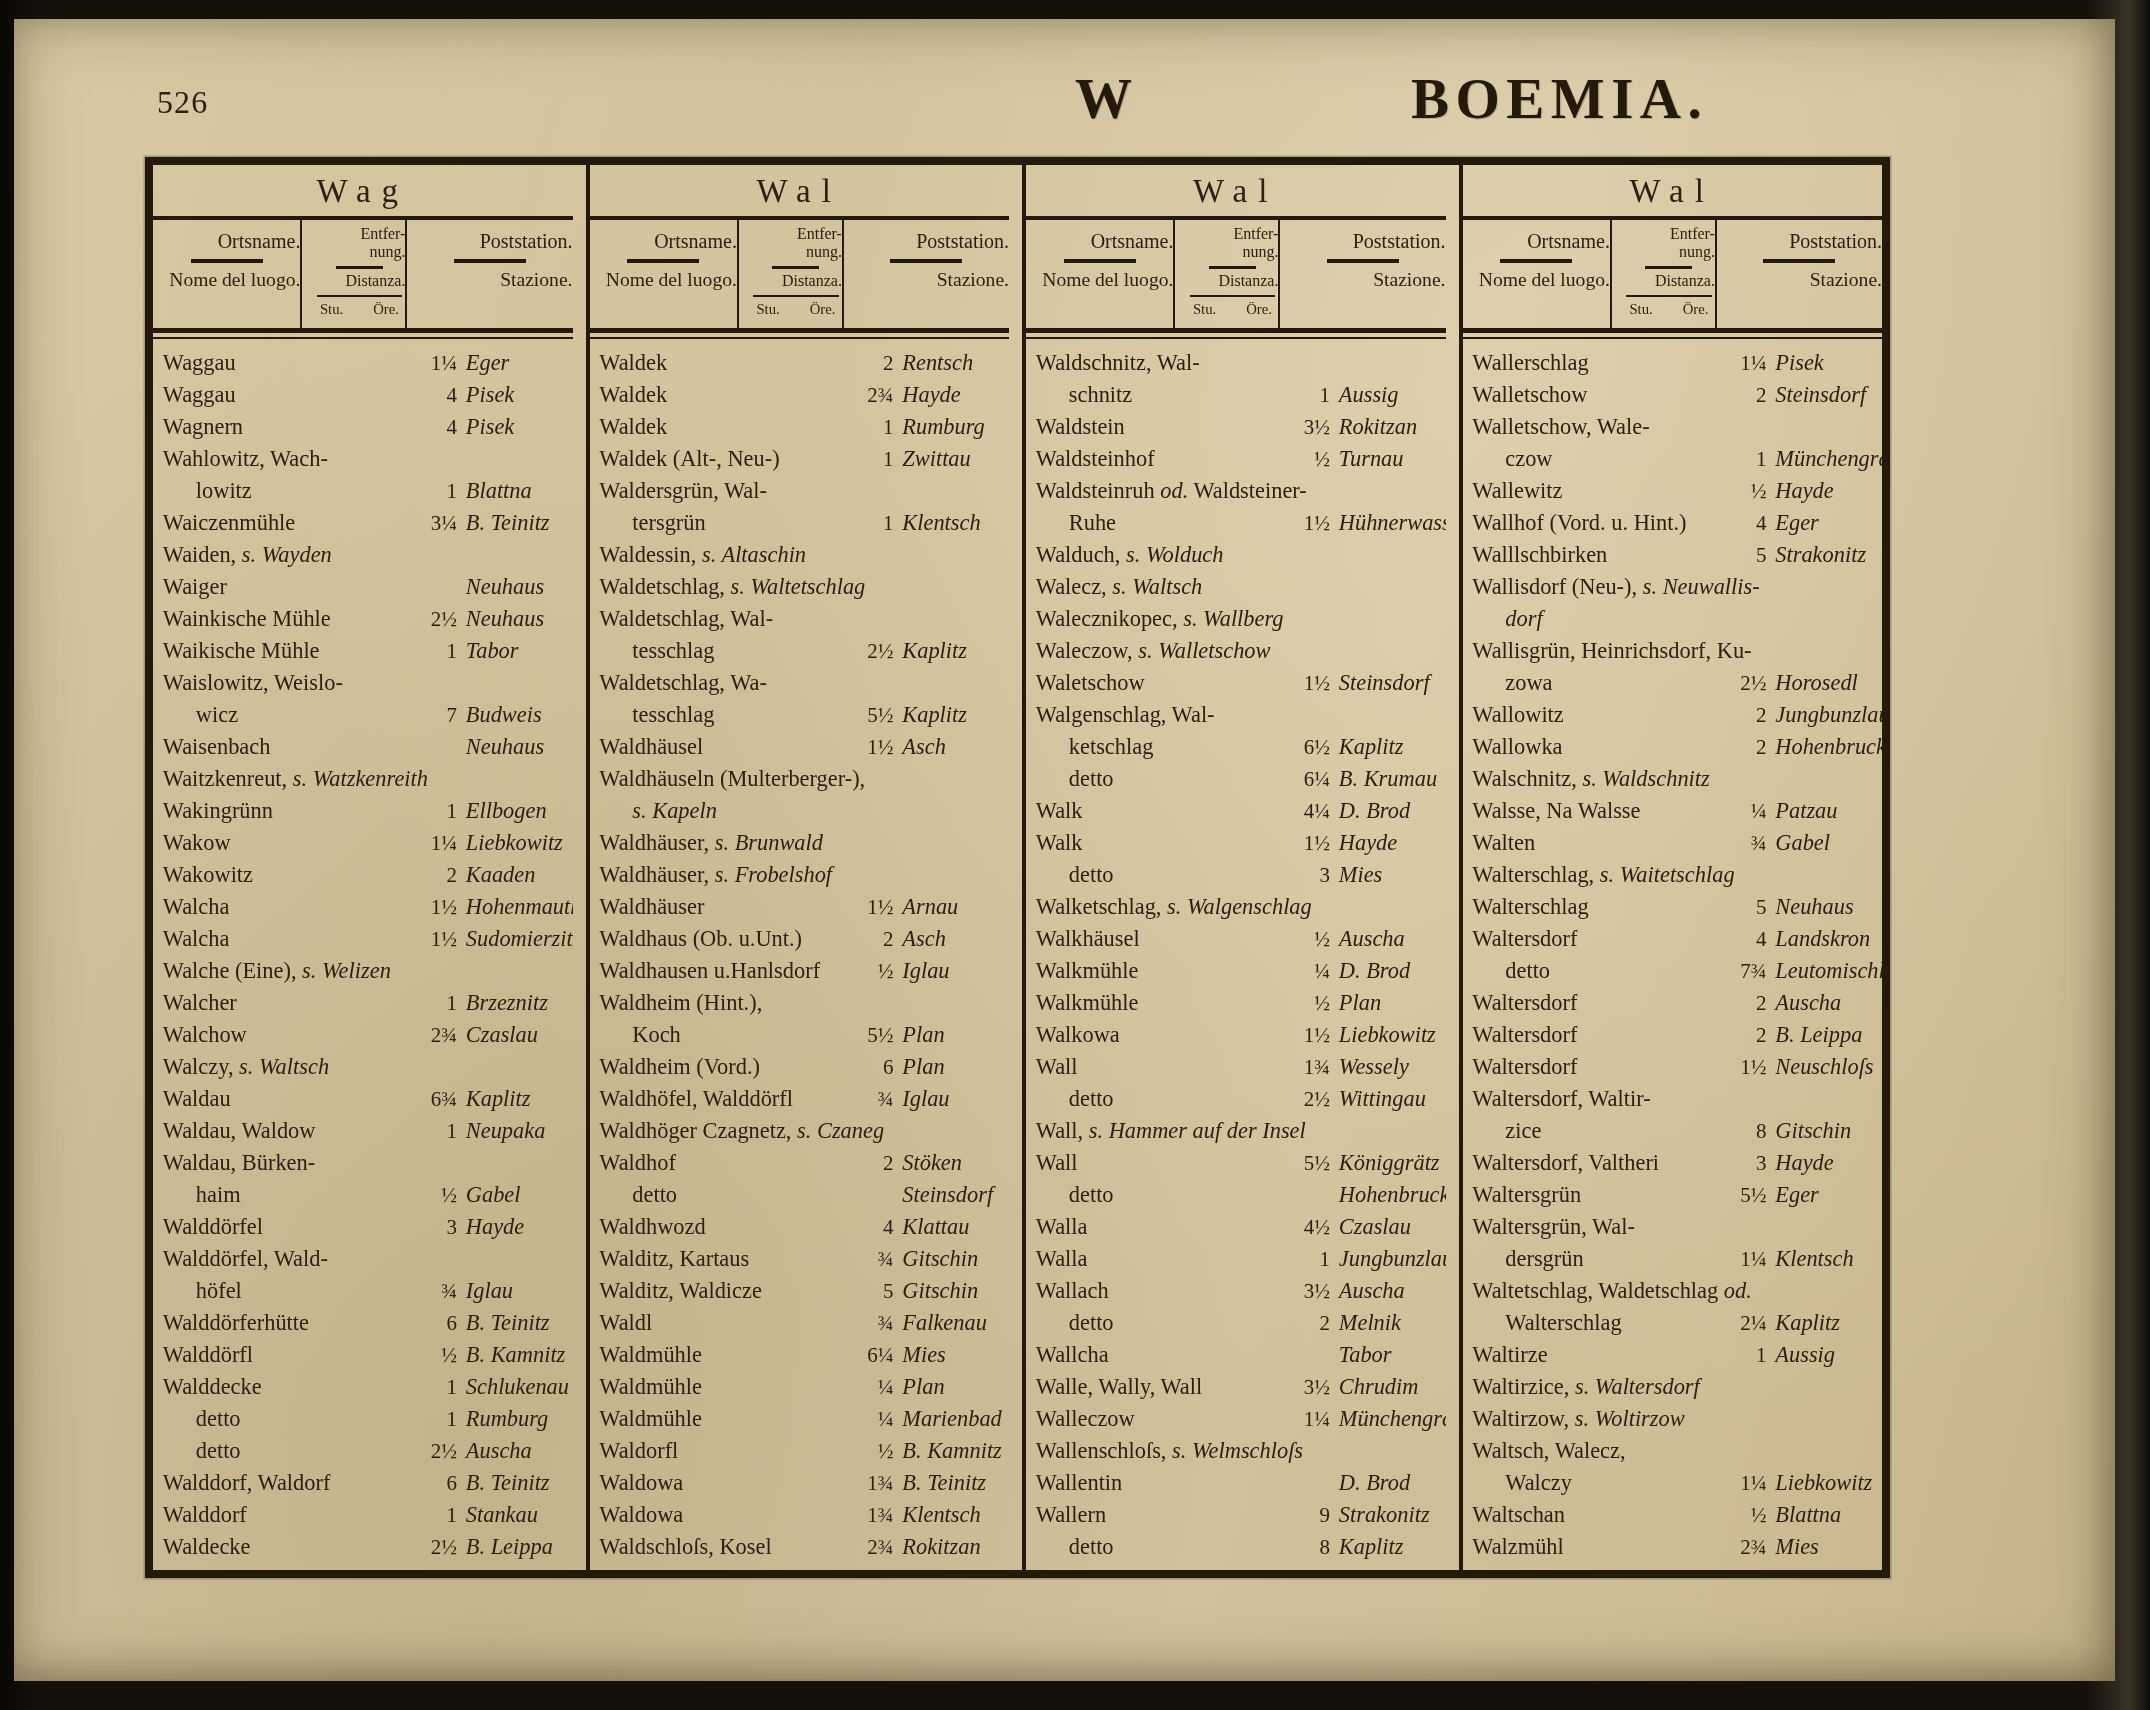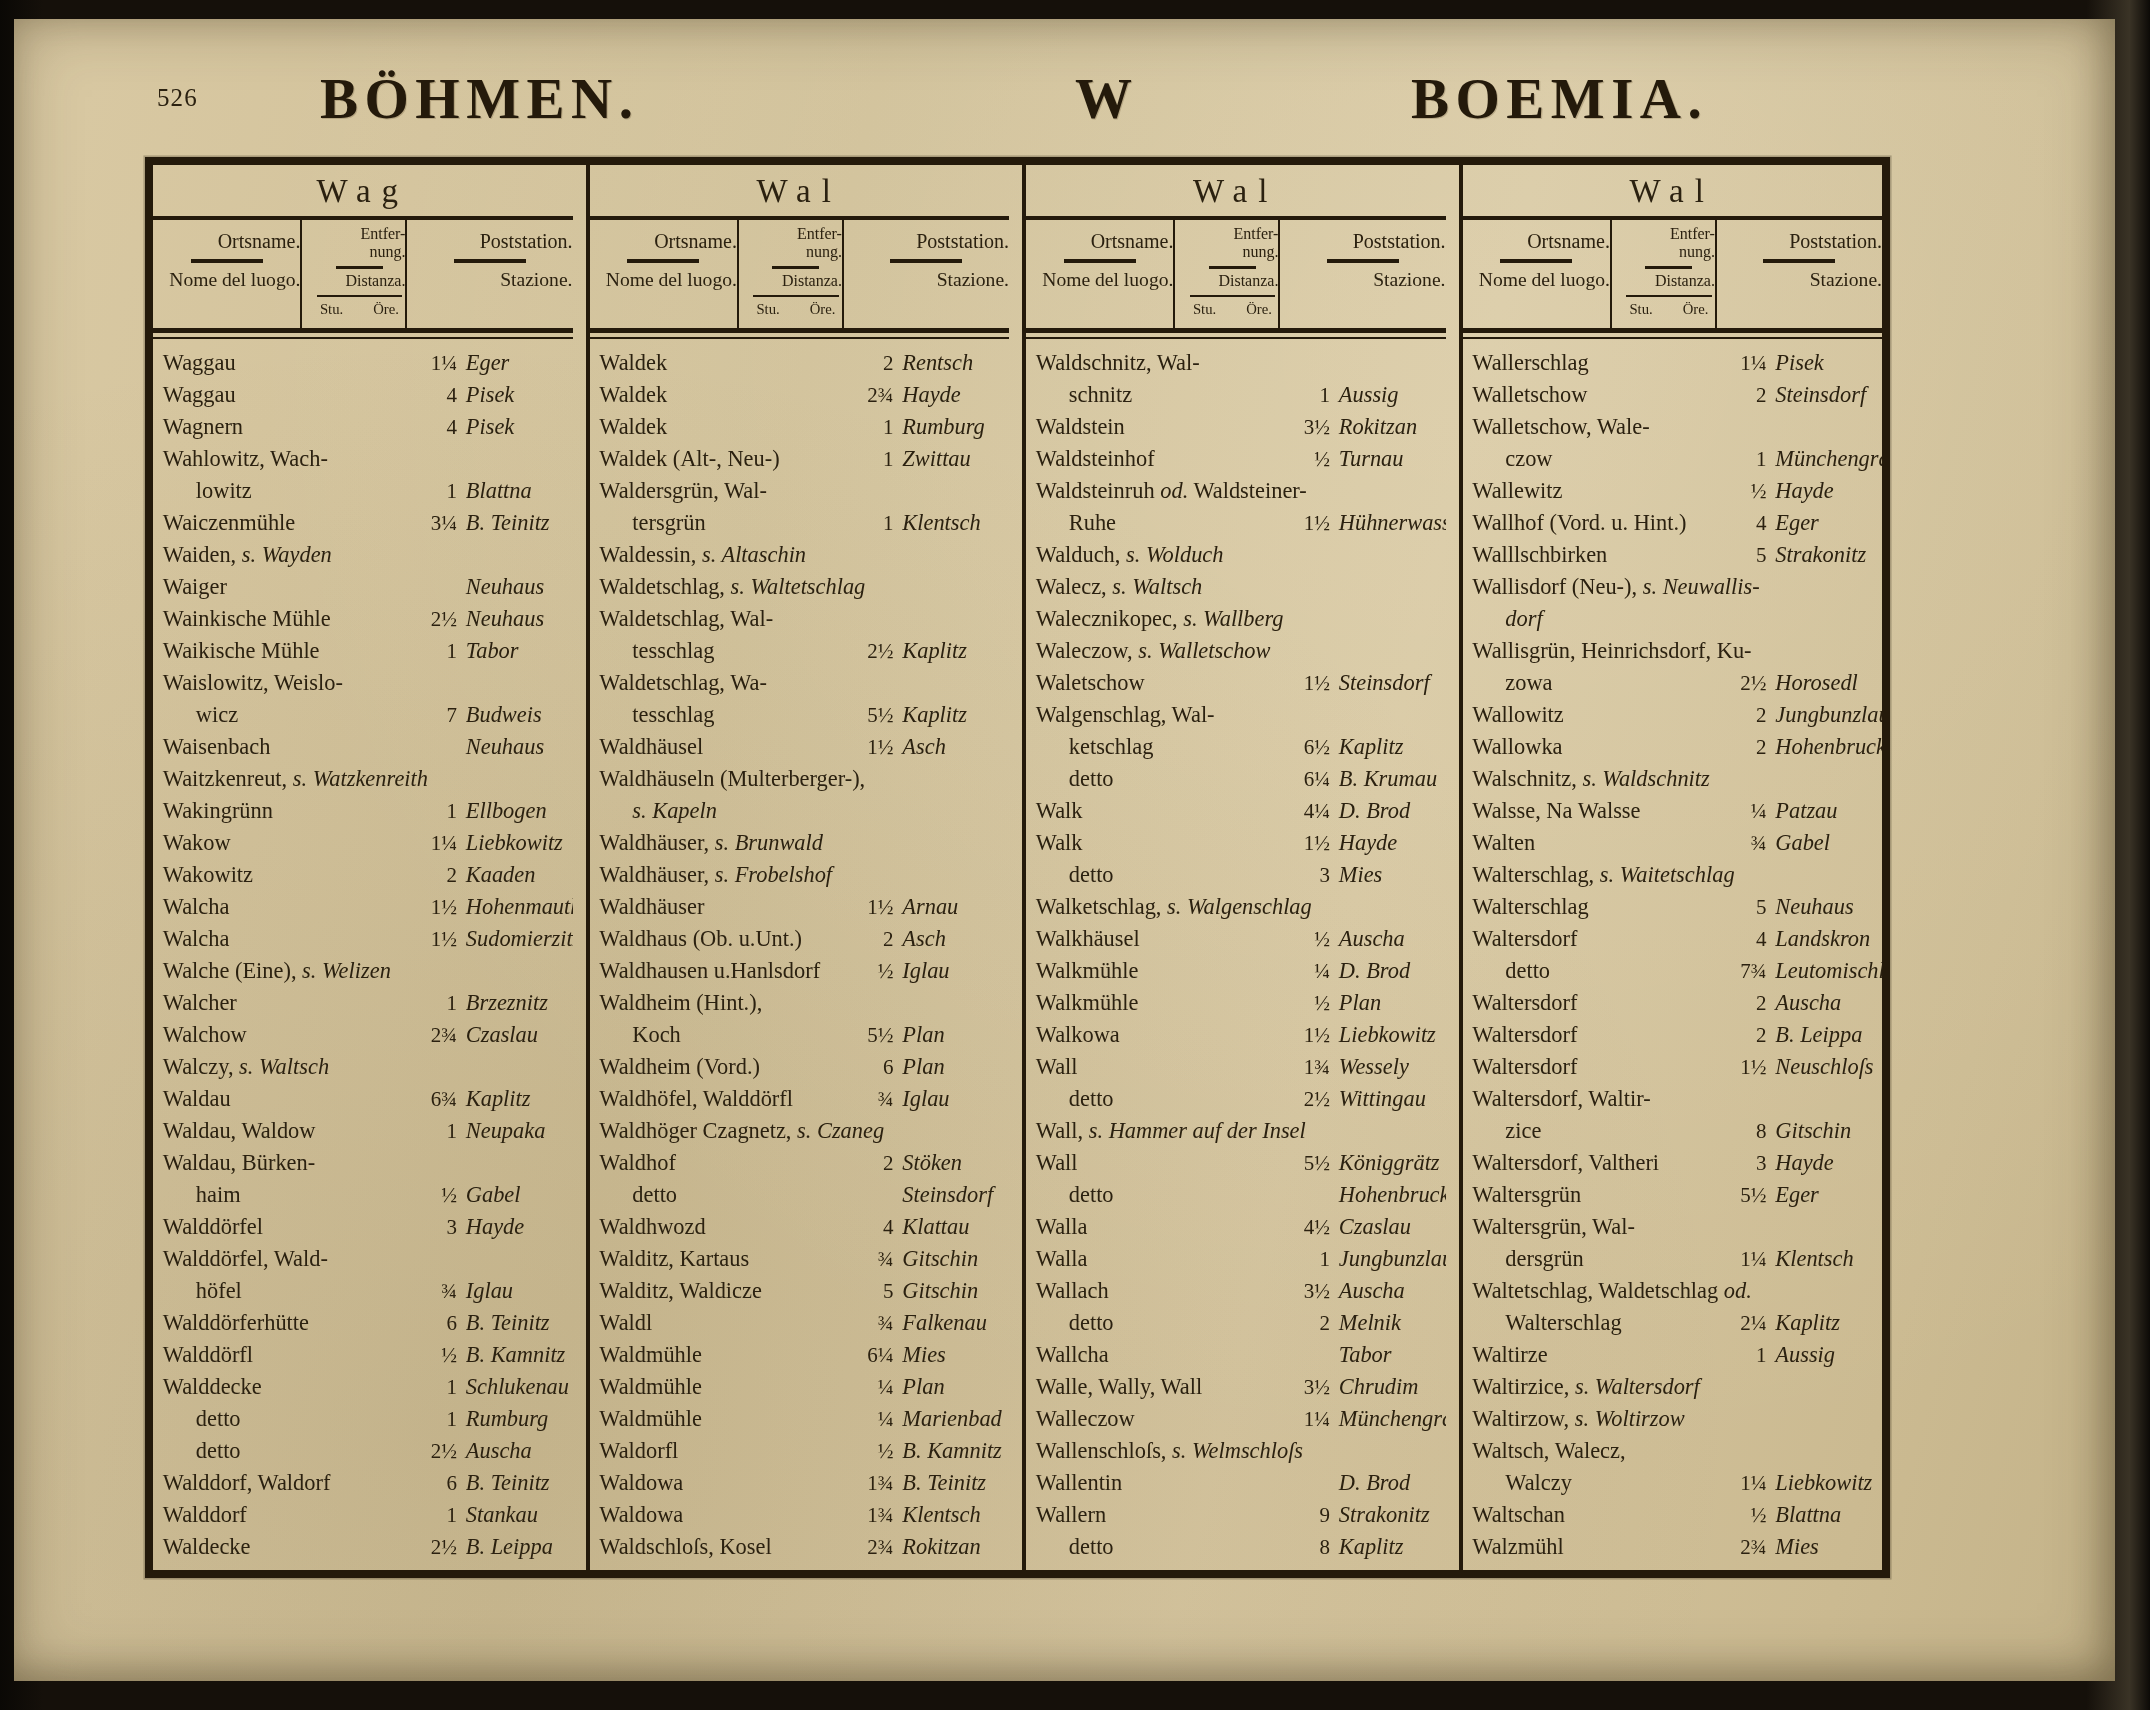--- a/index.html
+++ b/index.html
@@ -6,21 +6,21 @@
   html,body{margin:0;padding:0;background:#0e0b06;}
   .stage{position:relative;width:2151px;height:1711px;background:
     linear-gradient(90deg,#0a0805 0%,#15100a 2%,#15100a 97%,#3a3326 99%,#0a0805 100%);
     overflow:hidden;font-family:"Liberation Serif","DejaVu Serif",serif;color:var(--txt);}
   .paper{position:absolute;left:14px;top:18.6px;width:2101px;height:1662px;
     background:
       radial-gradient(ellipse at 70% 20%, rgba(255,250,230,.18), rgba(0,0,0,0) 60%),
       radial-gradient(ellipse at 20% 85%, rgba(120,100,60,.14), rgba(0,0,0,0) 55%),
       linear-gradient(104deg,#d9c9a3 0%,#cfbf97 35%,#d6c6a0 62%,#cbbA91 88%,#c4b389 100%);
     box-shadow: inset 0 0 65px rgba(60,45,20,.35), inset -9.8px -7.6px 33px rgba(40,30,12,.25);}
-  .pagenum{position:absolute;left:143px;top:65px;font-size:25px;letter-spacing:1.1px;}
+  .pagenum{position:absolute;left:143px;top:65px;font-size:32px;letter-spacing:1.1px;}
   .bigtitle{position:absolute;top:47px;font-size:57px;font-weight:700;letter-spacing:6.5px;
     color:#241a0b;text-shadow:1.1px 1.1px 0 rgba(90,70,40,.25);}
   .t-left{left:306px;} .t-mid{left:1061px;} .t-right{left:1397px;}
   .gtable{position:absolute;left:131px;top:138px;width:1745px;height:1421px;
     border:8.7px solid var(--ink);display:flex;box-sizing:border-box;
     box-shadow:0 0 0 1.6px rgba(36,26,11,.25);}
   .cg{flex:1 1 0;display:flex;flex-direction:column;min-width:0;}
   .cg + .cg{border-left:4.9px solid var(--ink);margin-left:13px;}
   .glet{text-align:center;font-size:33px;letter-spacing:11px;padding:8.7px 0 5.5px;
     border-bottom:4.9px solid var(--ink);}
@@ -44,21 +44,20 @@
   .row.xref .nm{grid-column:1 / -1;}
   .ind{padding-left:33px;}
   .it{font-style:italic;}
 </style>
 </head>
 <body>
 
 <div class="stage">
   <div class="paper">
     <div class="pagenum">526</div>
-    <div class="bigtitle t-left">BÖHMEN.</div>
     <div class="bigtitle t-mid">W</div>
     <div class="bigtitle t-right">BOEMIA.</div>
     <div class="gtable">
         <div class="cg">
           <div class="glet">Wag</div>
           <div class="sub">
             <div class="c">
               <div class="de">Ortsname.</div>
               <div class="shortline"></div>
               <div class="itl">Nome del luogo.</div>

